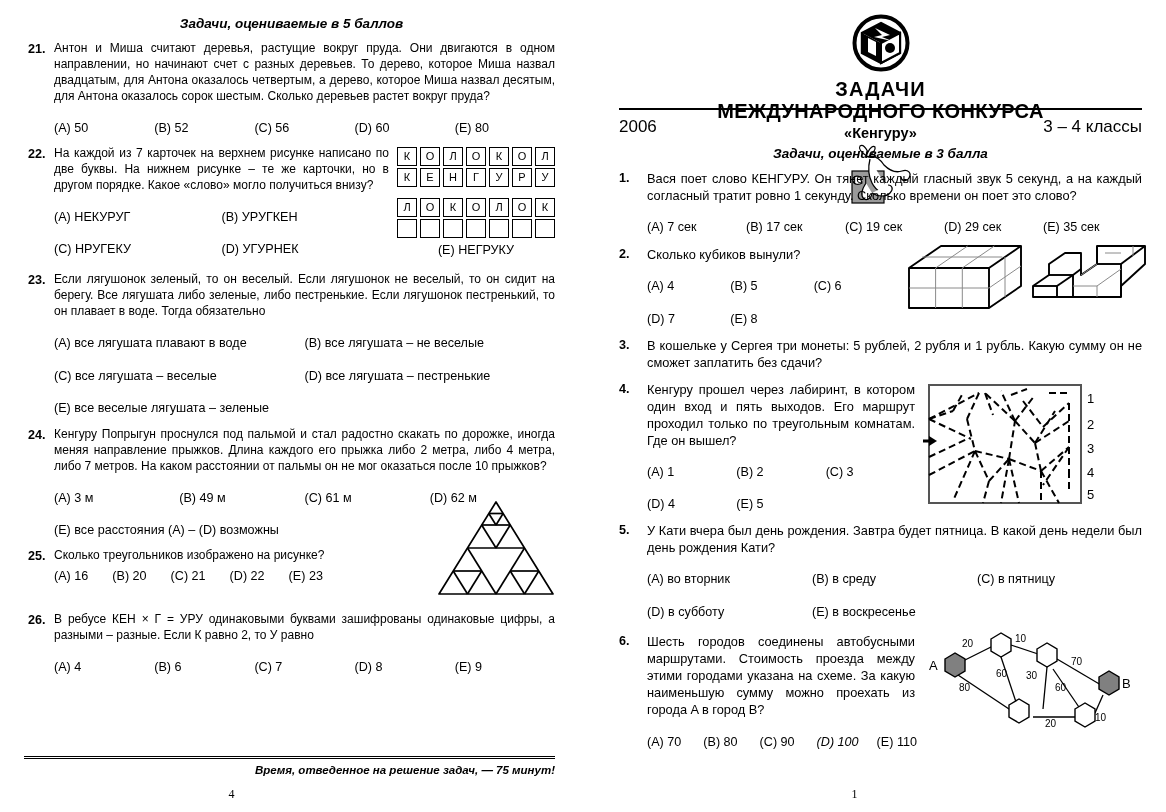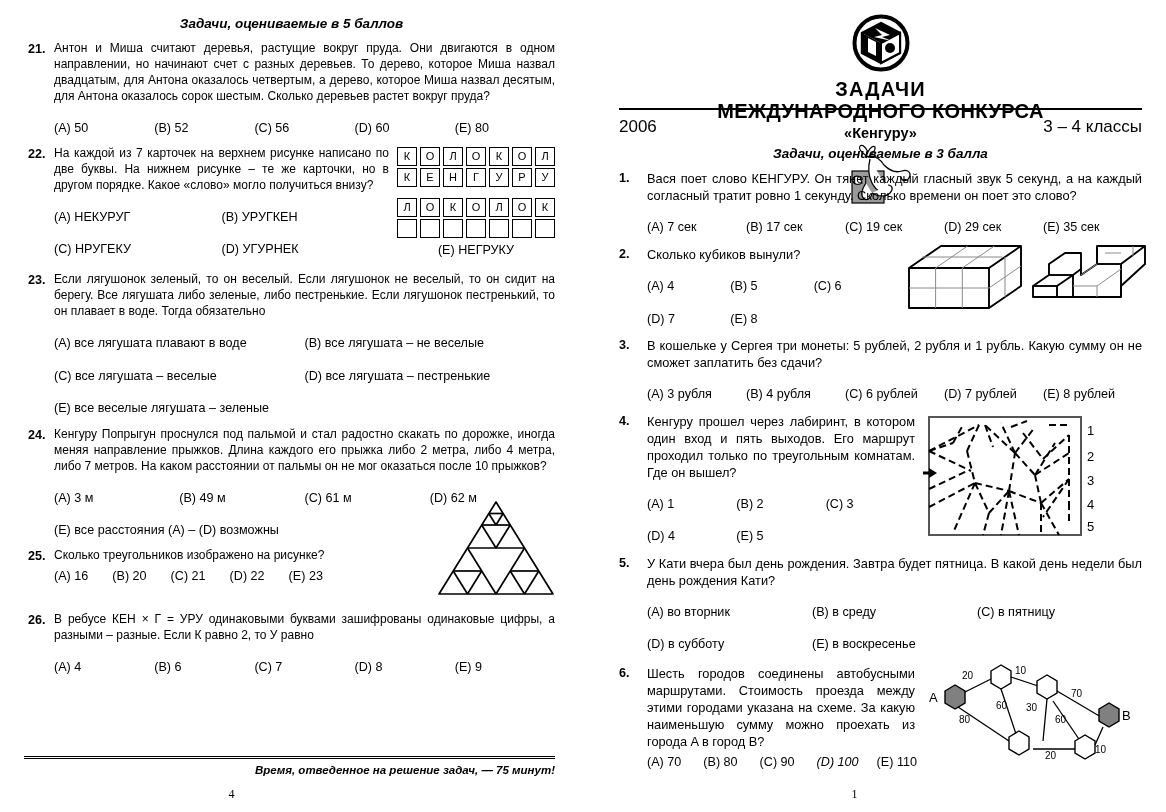--- a/index.html
+++ b/index.html
@@ -437,27 +437,20 @@
             </svg>
           </div>
         </div>
       </div>
     </div>
 
     <div class="problem" style="margin-top:8px;">
       <div class="pnum">3.</div>
       <div class="pbody">
         <div class="ptext">В кошельке у Сергея три монеты: 5 рублей, 2 рубля и 1 рубль. Какую сумму он не сможет заплатить без сдачи?</div>
-        <div class="opts opts-5">
-          <span class="o">(A) 3 рубля</span>
-          <span class="o">(B) 4 рубля</span>
-          <span class="o">(C) 6 рублей</span>
-          <span class="o">(D) 7 рублей</span>
-          <span class="o">(E) 8 рублей</span>
-        </div>
       </div>
     </div>
 
     <div class="problem" style="margin-top:10px;">
       <div class="pnum">4.</div>
       <div class="pbody">
         <div class="with-fig">
           <div class="txtcol" style="flex:0 0 268px;">
             <div class="ptext">Кенгуру прошел через лабиринт, в котором один вход и пять выходов. Его маршрут проходил только по треугольным комнатам. Где он вышел?</div>
             <div class="opts opts-3">
@@ -547,21 +540,21 @@
         </div>
       </div>
     </div>
 
     <div class="problem" style="margin-top:12px;">
       <div class="pnum">6.</div>
       <div class="pbody">
         <div class="with-fig">
           <div class="txtcol" style="flex:0 0 268px;">
             <div class="ptext">Шесть городов соединены автобусными маршрутами. Стоимость проезда между этими городами указана на схеме. За какую наименьшую сумму можно проехать из города A в город B?</div>
-            <div class="opts opts-tight" style="margin-top:3px;text-align:right;">
+            <div class="opts opts-tight" style="margin-top:15px;text-align:right;">
               <span class="o" style="margin-right:22px;">(A) 70</span>
               <span class="o" style="margin-right:22px;">(B) 80</span>
               <span class="o" style="margin-right:22px;">(C) 90</span>
               <span class="o" style="margin-right:18px;font-style:italic;">(D) 100</span>
               <span class="o">(E) 110</span>
             </div>
           </div>
           <div class="figcol" style="margin-top:-4px;">
             <svg width="212" height="100" viewBox="0 0 212 100" aria-hidden="true">
 

